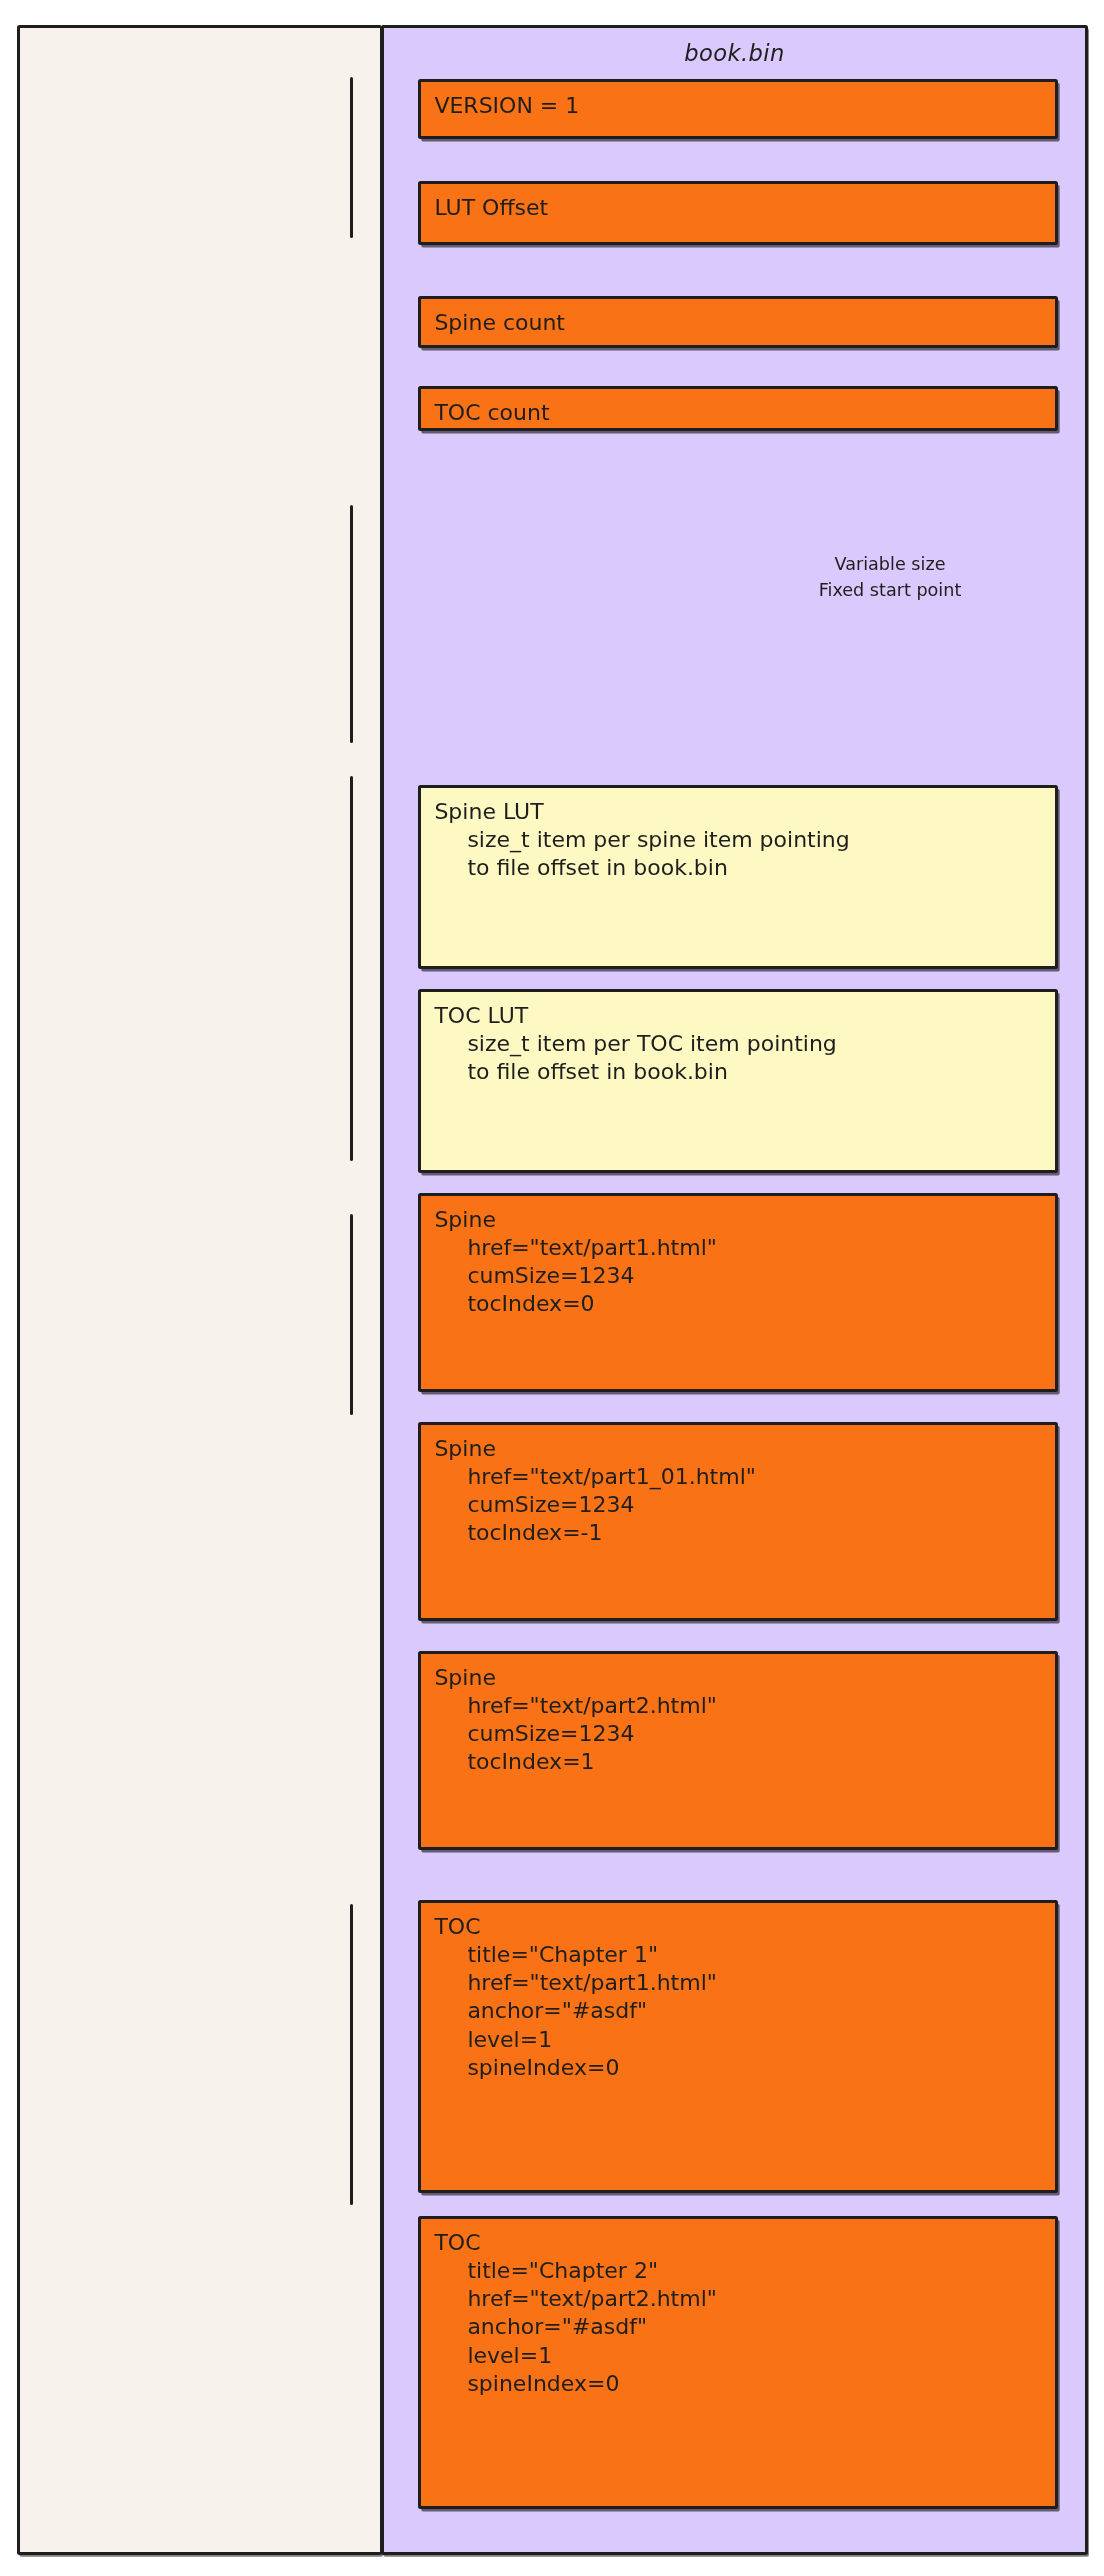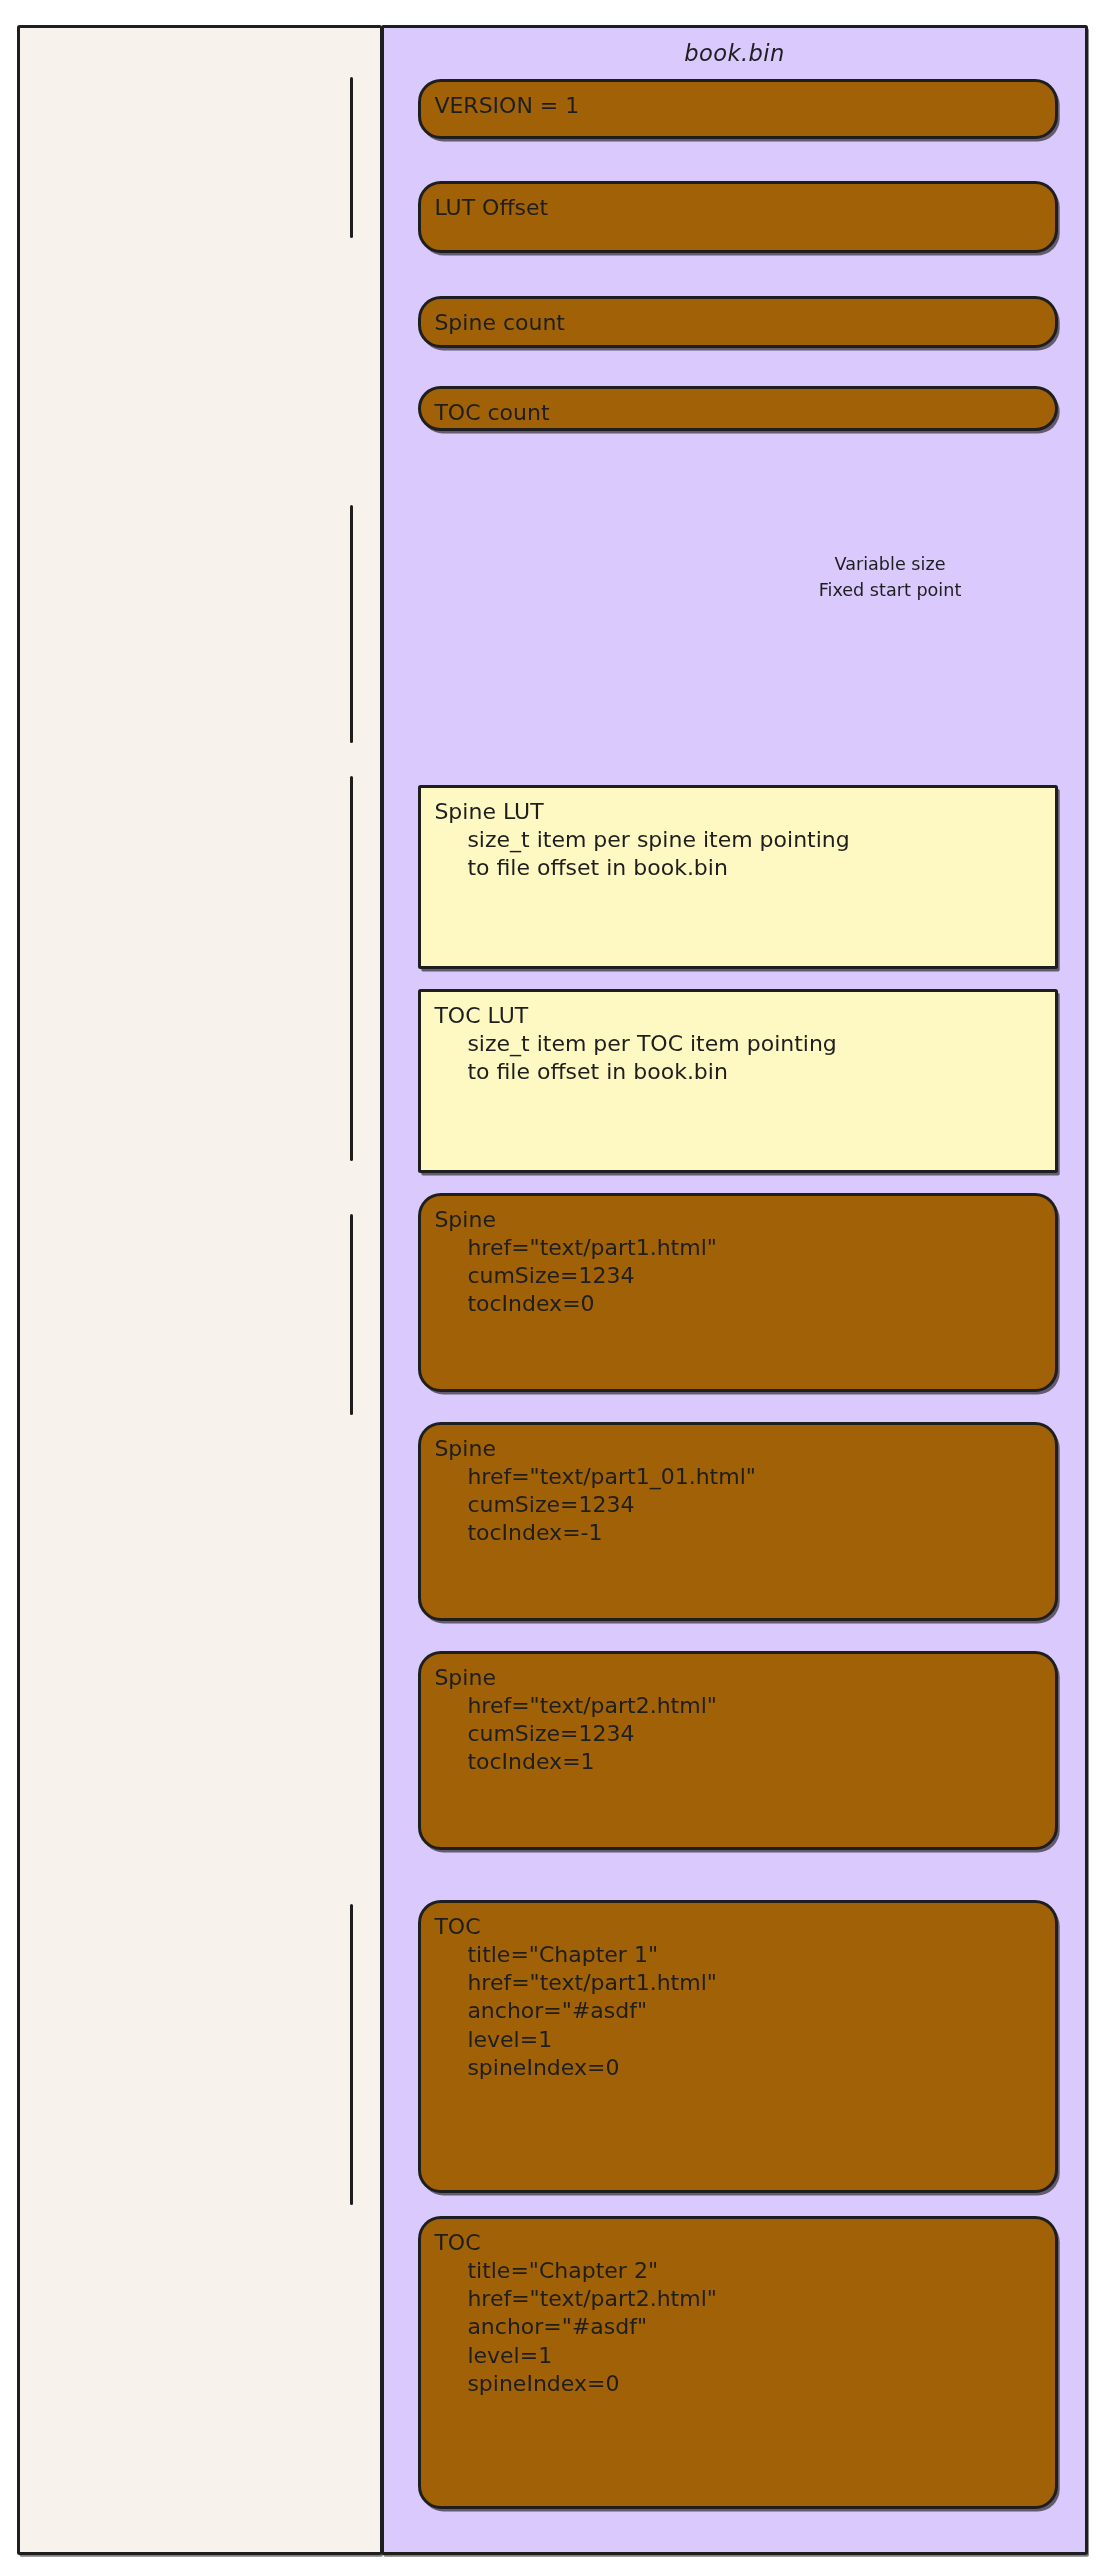--- a/index.html
+++ b/index.html
@@ -72,21 +72,21 @@
     font-size: 22px;
     line-height: 1.28;
     white-space: pre;
     left: 418px;
     width: 640px;
   }
   .field-box .ln { display: block; }
   .field-box .ln.indent1 { padding-left: 33px; }
   .field-box .ln.indent2 { padding-left: 67px; }
 
-  .c-green  { background: #a16207; border-radius: 23px; }
+  .c-green  { background: #f97316; }
   .c-yellow { background: #fce79a; }
   .c-blue   { background: #fef9c3; }
 
   
   .bracket {
     position: absolute;
     left: 350px;
     width: 3.3px;
     background: #1e1e1e;
     border-radius: 1.7px;
@@ -129,21 +129,21 @@
   <div class="side-label" style="top:916px;">Knowable variable size
 (size_t * count)</div>
   <div class="side-label" style="top:1259px;">Variable size
 (href is not
 limited)</div>
   <div class="side-label" style="top:1999px;">Variable size
 (title and href
 are not limited)</div>
 
   <div class="field-box c-green" style="top:79px;  height:60px;"><span class="ln">VERSION = 1</span></div>
-  <div class="field-box c-green" style="top:181px; height:72px;"><span class="ln">LUT Offset</span></div>
+  <div class="field-box c-green" style="top:181px; height:64px;"><span class="ln">LUT Offset</span></div>
   <div class="field-box c-green" style="top:296px; height:52px;"><span class="ln">Spine count</span></div>
   <div class="field-box c-green" style="top:386px; height:45px;"><span class="ln">TOC count</span></div>
 
 
   <div class="field-box c-blue" style="top:785px; height:184px;"><span class="ln">Spine LUT</span><span class="ln indent1">size_t item per spine item pointing</span><span class="ln indent1">to file offset in book.bin</span></div>
   <div class="field-box c-blue" style="top:989px;height:184px;"><span class="ln">TOC LUT</span><span class="ln indent1">size_t item per TOC item pointing</span><span class="ln indent1">to file offset in book.bin</span></div>
 
   <div class="field-box c-green" style="top:1193px;height:199px;"><span class="ln">Spine</span><span class="ln indent1">href="text/part1.html"</span><span class="ln indent1">cumSize=1234</span><span class="ln indent1">tocIndex=0</span></div>
   <div class="field-box c-green" style="top:1422px;height:199px;"><span class="ln">Spine</span><span class="ln indent1">href="text/part1_01.html"</span><span class="ln indent1">cumSize=1234</span><span class="ln indent1">tocIndex=-1</span></div>
   <div class="field-box c-green" style="top:1651px;height:199px;"><span class="ln">Spine</span><span class="ln indent1">href="text/part2.html"</span><span class="ln indent1">cumSize=1234</span><span class="ln indent1">tocIndex=1</span></div>

